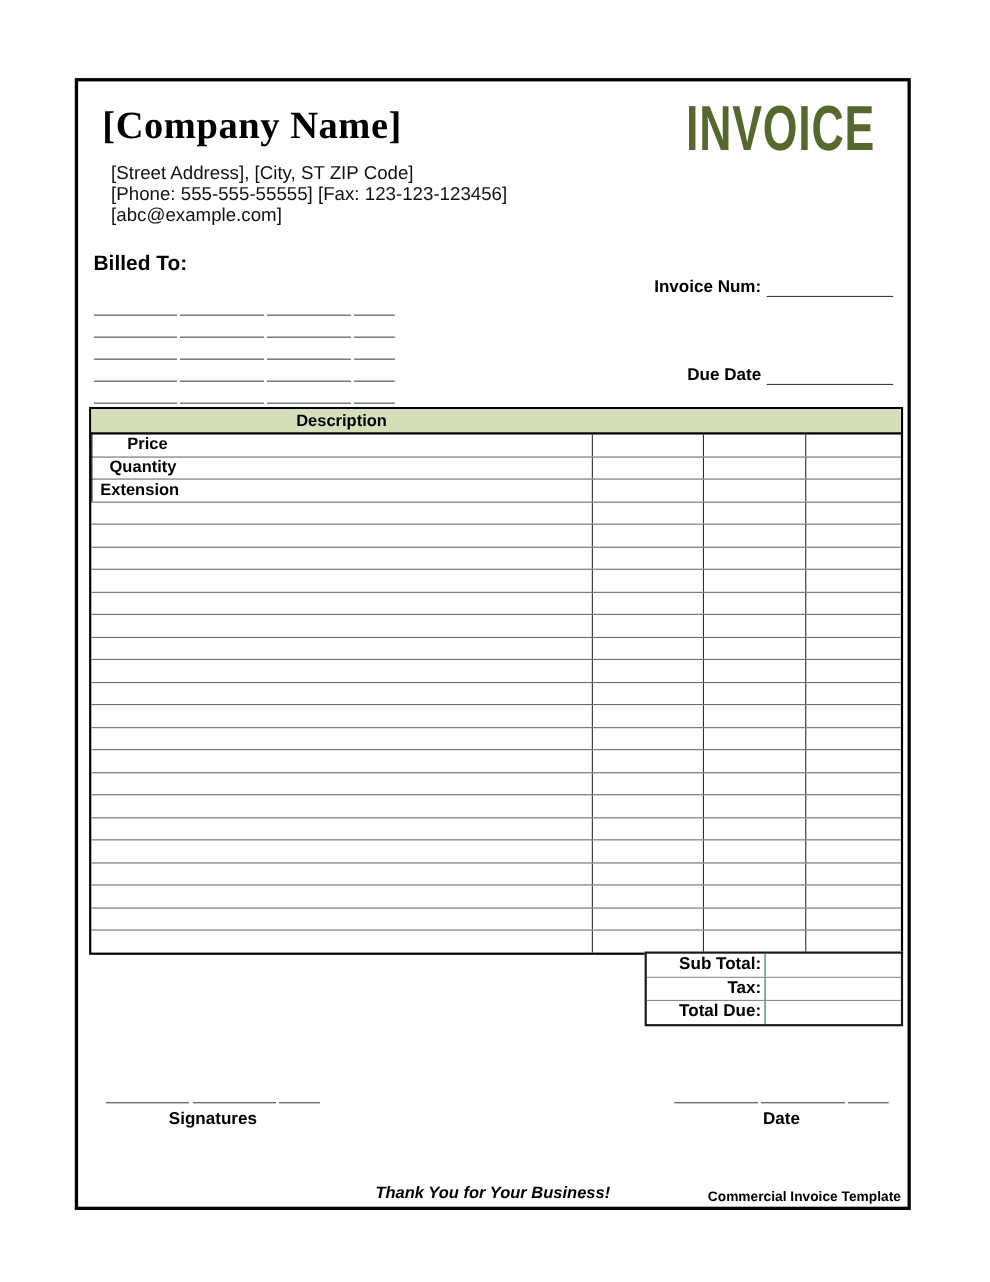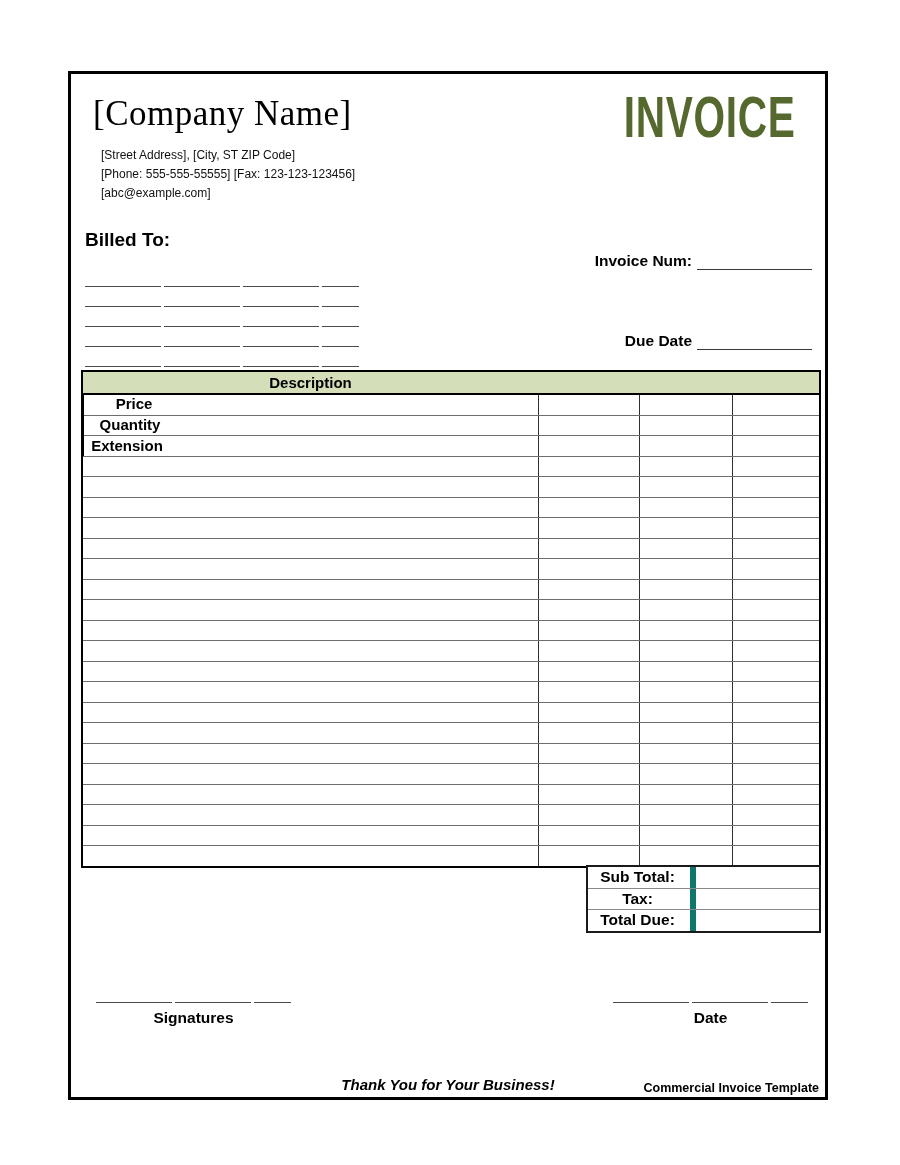--- a/index.html
+++ b/index.html
@@ -6,23 +6,23 @@
   body { width:900px; height:1165px; position:relative; font-family:"Liberation Sans", sans-serif; color:#000; }
 
   .page {
     position:absolute; left:68px; top:71px; width:760px; height:1029px;
     border:3px solid #000; box-sizing:border-box; background:#fff;
   }
 
   
   .company-name {
     position:absolute; left:22px; top:20px;
-    font-family:"Liberation Serif", serif; font-weight:normal; font-size:35px; letter-spacing:0.5px;
-  }
-  .addr { position:absolute; left:30px; font-size:12px; color:#111; }
+    font-family:"Liberation Serif", serif; font-weight:bold; font-size:35px; letter-spacing:0.5px;
+  }
+  .addr { position:absolute; left:30px; font-size:17px; color:#111; }
   .addr1 { top:74px; } .addr2 { top:93px; } .addr3 { top:112px; }
 
   .invoice-title {
     position:absolute; top:14px; right:30px;
     font-size:58px; font-weight:bold; line-height:1;
     transform:scaleX(0.70); transform-origin:100% 0;
     letter-spacing:1px;
   }
 
   
@@ -58,22 +58,22 @@
   .item-row .c-price, .item-row .c-qty, .item-row .c-ext { border-left:1.3px solid #2f2f2f; }
 
   
   .totals {
     position:absolute; left:515px; top:791px; width:235px;
     border:2px solid #1a1a1a; box-sizing:border-box; background:#fff;
   }
   .totals-row { display:flex; height:20.5px; border-bottom:1px solid #8a8a8a; }
   .totals-row:last-child { border-bottom:none; }
   .totals-label {
-    width:108px; font-weight:bold; font-size:15.5px; text-align:center; line-height:20px;
-    border-right:6px solid #0f766e; box-sizing:border-box; padding-right:3px;
+    width:108px; font-weight:bold; font-size:15.5px; text-align:right; line-height:20px;
+    border-right:1px solid #0f766e; box-sizing:border-box; padding-right:3px;
   }
   .totals-value { flex:1; }
 
   
   .sig-line {
     position:absolute; top:928px; height:1.3px; width:195px;
     background:repeating-linear-gradient(to right,#4a4a4a 0 76px, transparent 76px 79px);
   }
   .sig-left { left:25px; } .sig-right { left:542px; }
   .sig-label { position:absolute; top:935px; width:195px; text-align:center; font-weight:bold; font-size:15.5px; }

